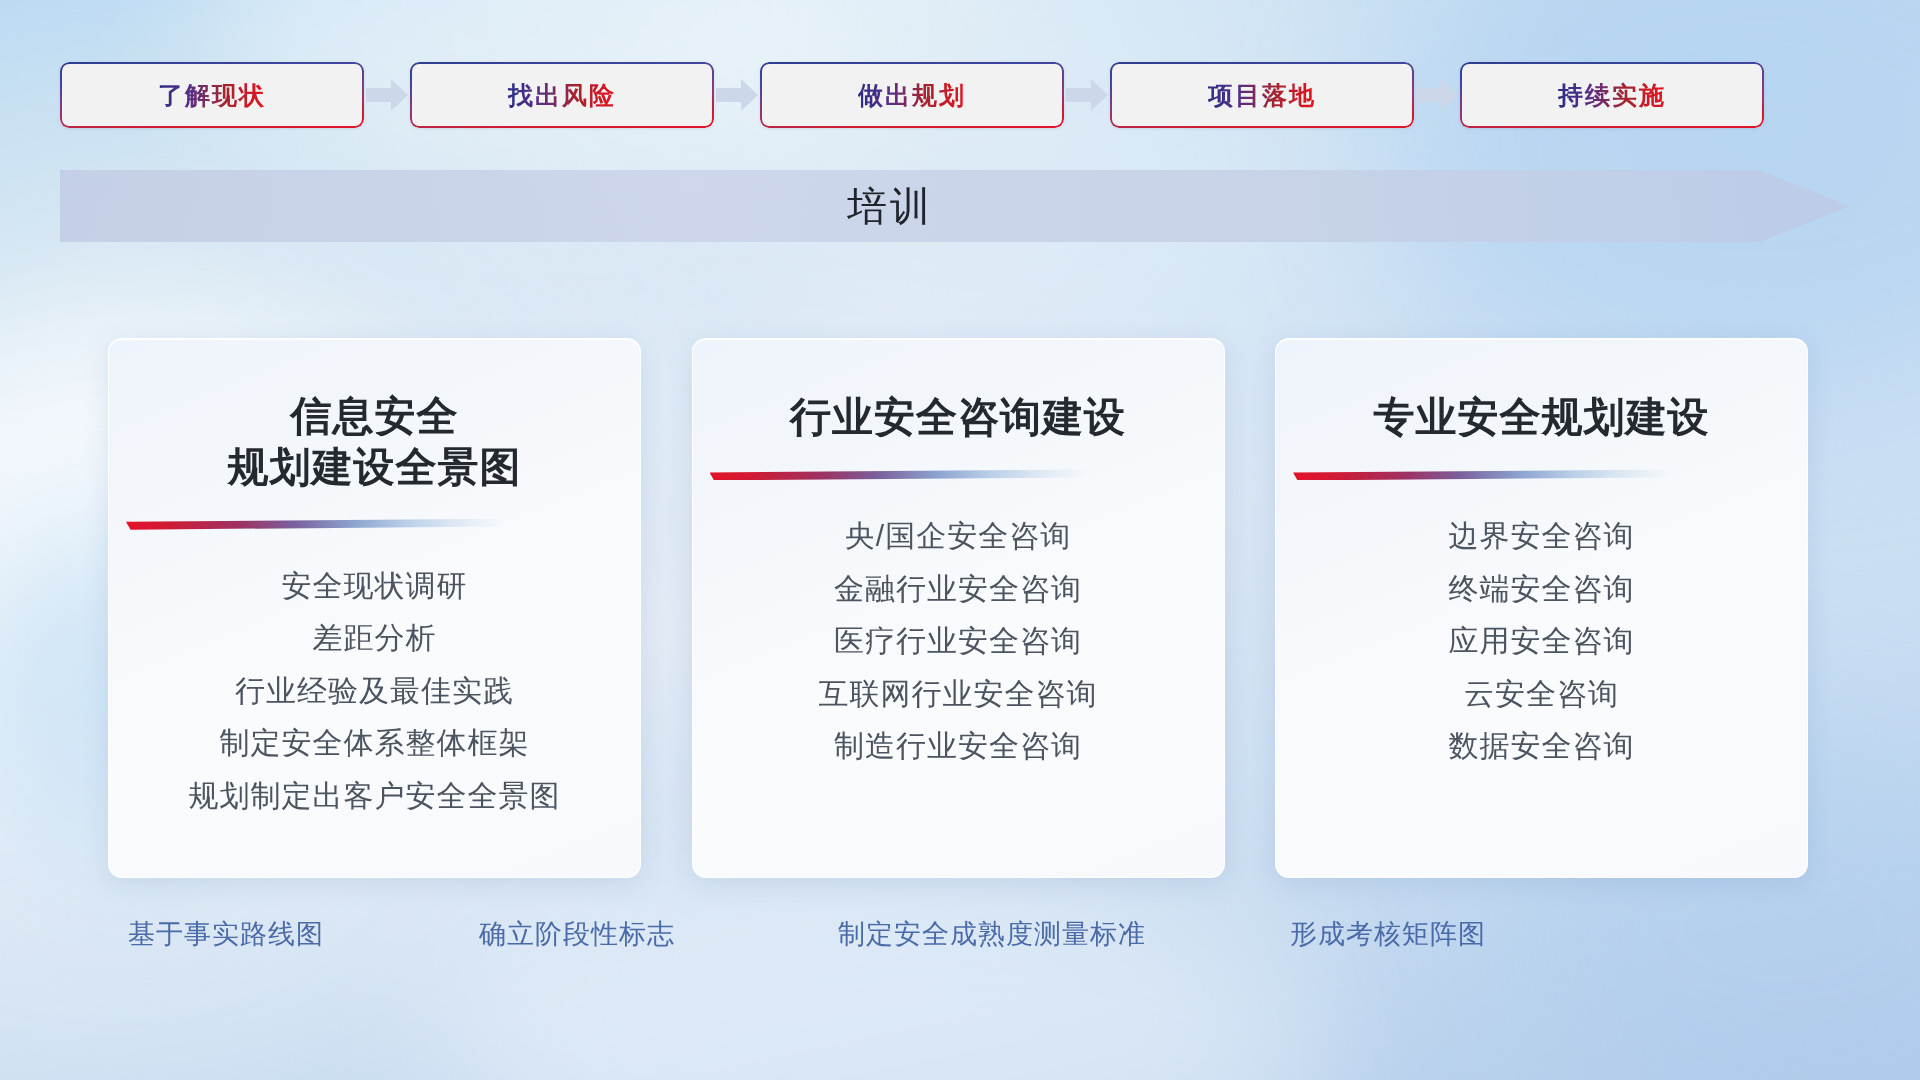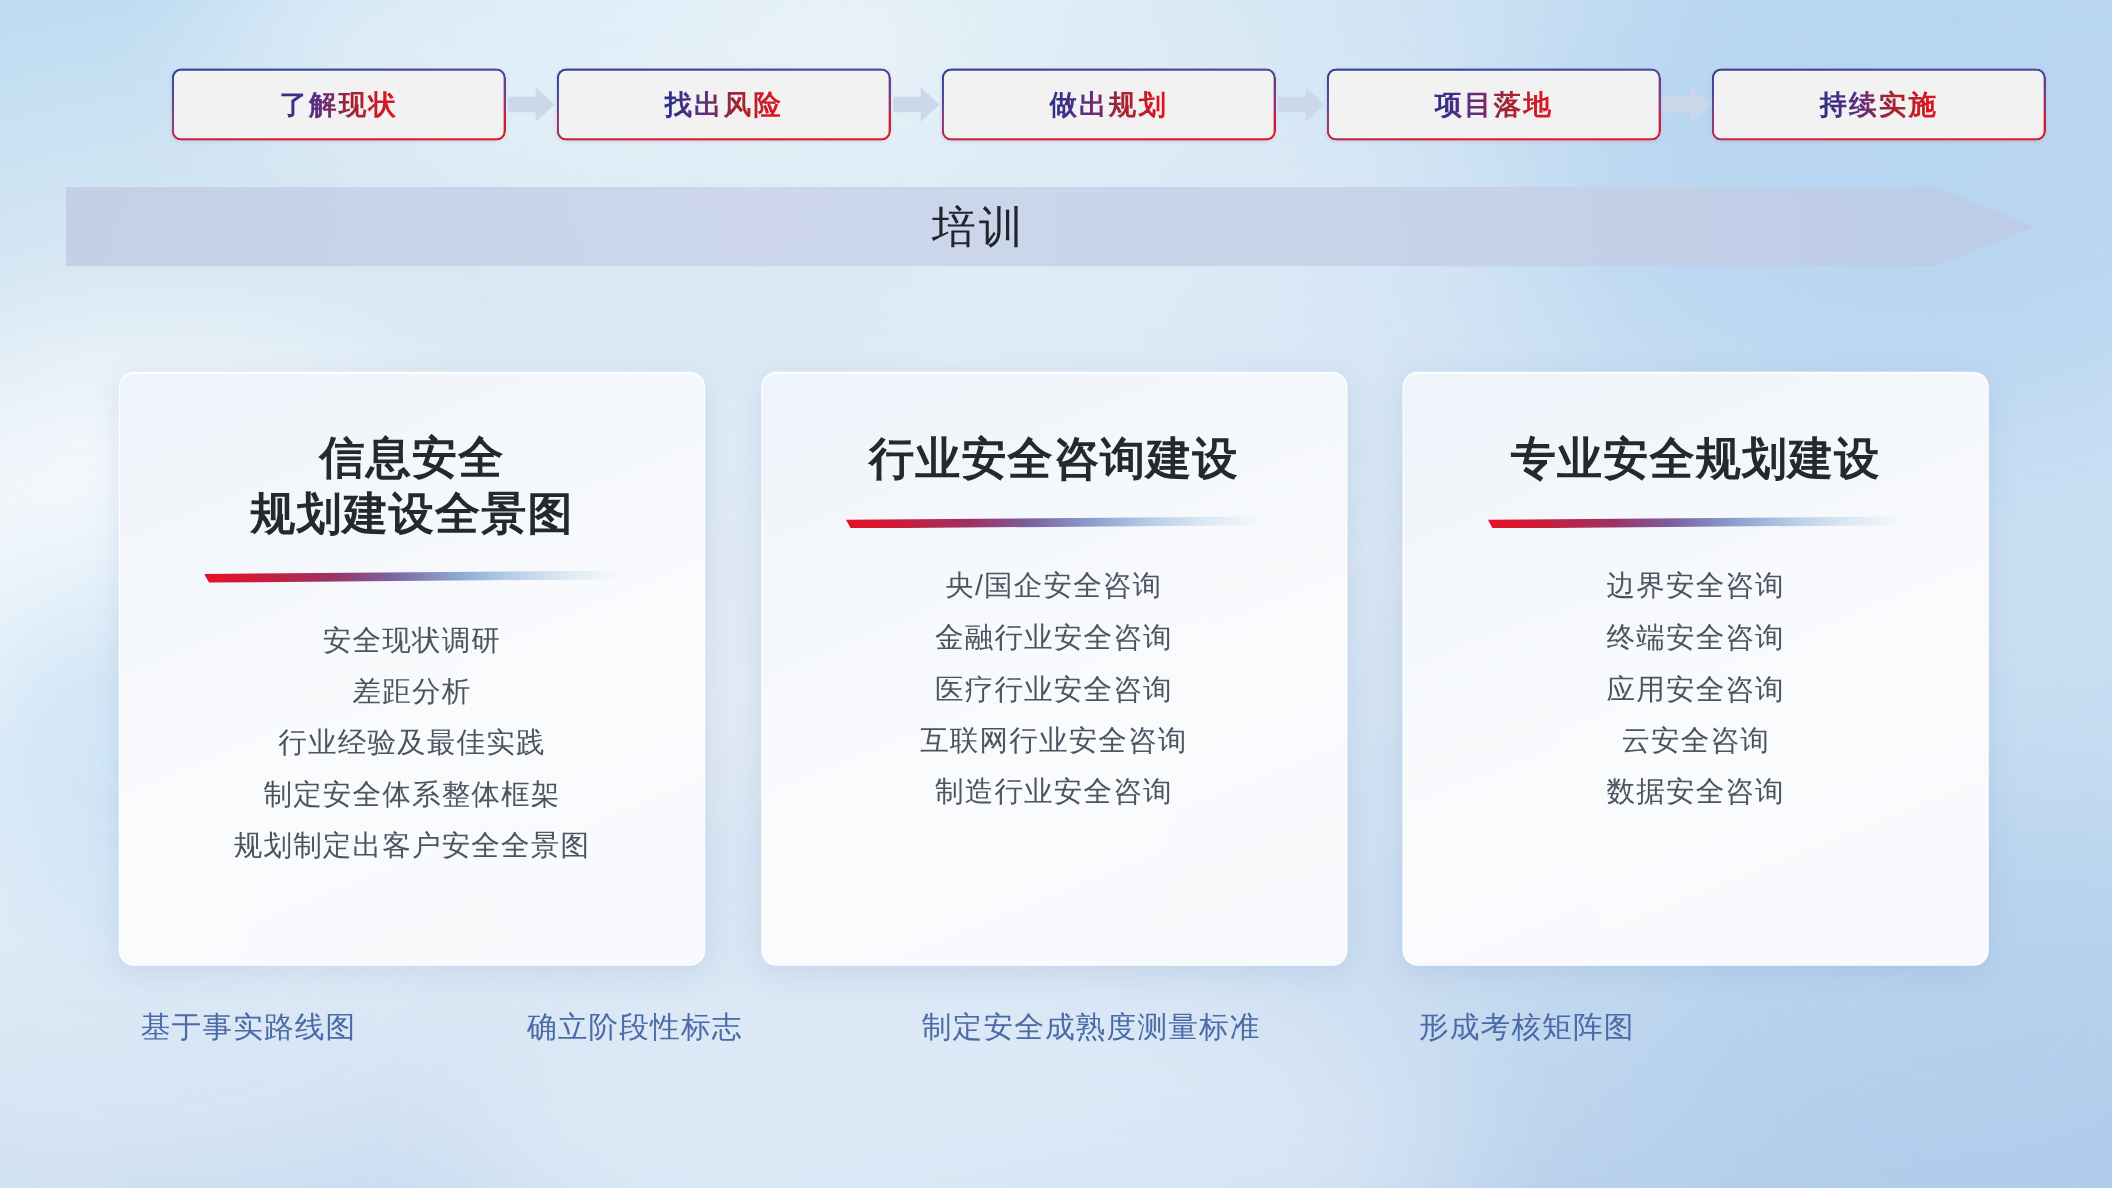--- a/index.html
+++ b/index.html
@@ -18,21 +18,21 @@
   .blob-a { left:-180px; top:330px; width:620px; height:520px; background:rgba(255,255,255,0.62); }
   .blob-b { left:-60px;  top:520px; width:360px; height:360px; background:rgba(147,196,236,0.38); }
   .blob-c { left:1380px; top:-120px;width:760px; height:520px; background:rgba(170,206,240,0.45); }
   .blob-d { left:430px;  top:860px; width:900px; height:380px; background:rgba(255,255,255,0.40); }
   .blob-e { left:1500px; top:720px; width:560px; height:420px; background:rgba(166,200,234,0.35); }
   .blob-f { left:200px;  top:-140px;width:700px; height:330px; background:rgba(255,255,255,0.45); }
 
   
   .steps {
     position:absolute; left:60px; top:62px; width:1800px; height:66px;
-    display:flex; align-items:center; justify-content:flex-end;
+    display:flex; align-items:center; justify-content:flex-start;
   }
   .step-box {
     position:relative;
     width:304px; height:66px;
     border-radius:9px;
     background:#f2f2f3;
     display:flex; align-items:center; justify-content:center;
     box-shadow:0 1px 3px rgba(40,70,120,0.10);
   }
   .step-box::before{
@@ -66,34 +66,34 @@
     display:flex; justify-content:space-between;
   }
   .card {
     position:relative;
     width:533px; height:540px;
     border-radius:14px;
     background:linear-gradient(158deg,#eef4fb 0%,#f4f7fb 28%,#fafbfd 58%,#f7f9fc 100%);
     border:1px solid rgba(255,255,255,0.85);
     box-shadow:0 6px 26px rgba(70,110,165,0.13), inset 0 1px 0 rgba(255,255,255,0.9);
     padding:52px 17px 0;
-    display:flex; flex-direction:column; align-items:center;
+    display:flex; flex-direction:column; 
   }
   .card-title {
     font-size:41px; font-weight:700; color:#24282f; line-height:1.28;
     text-align:center; letter-spacing:1px; white-space:pre-line;
   }
   .card-divider {
     width:378px; height:11px; margin-top:26px; margin-bottom:34px;
     background:linear-gradient(90deg,#e4122a 0%,#d01a34 11%,#9d3263 30%,#7b5f9c 44%,#8ca3cf 60%,#b9cfe8 74%,#dbe7f3 86%,rgba(235,242,249,0) 100%);
     clip-path:polygon(1.2% 100%, 0% 28%, 100% 0%, 99% 72%);
   }
   .card-list { display:flex; flex-direction:column; align-items:center; gap:9px; }
   .card-list-item {
-    font-size:26px; color:#4c5460; letter-spacing:1px; line-height:1.45;
+    font-size:30px; color:#4c5460; letter-spacing:1px; line-height:1.45;
   }
 
   
   .card-1 .card-title { line-height:1.24; }
 
   
   .footer {
     position:absolute; left:0; top:916px; width:1920px; height:56px;
   }
   .footer-label {

